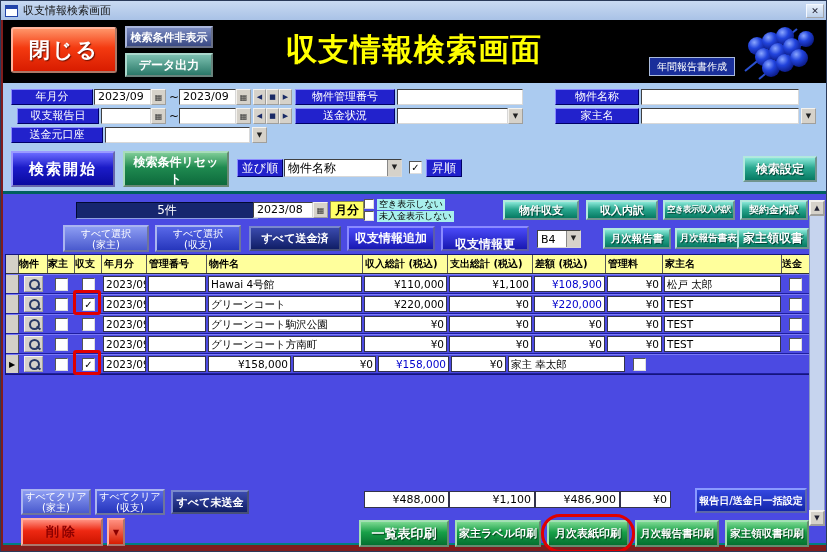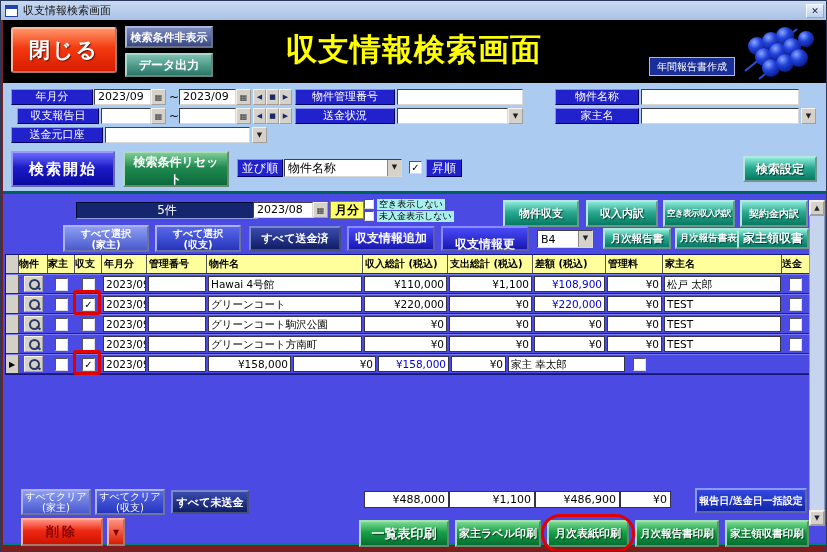--- a/index.html
+++ b/index.html
@@ -49,33 +49,33 @@
   
   .panel{position:absolute;left:2px;top:190px;width:823px;height:354px;background:#4b4ae2;border-top:3px solid #006060;border-bottom:2px solid #007e7e;}
   .countbox{position:absolute;left:73px;top:8px;width:182px;height:17px;background:#16266e;border:1px solid;border-color:#000a33 #8fa0e0 #8fa0e0 #000a33;color:#fff;font-size:12px;text-align:center;line-height:15px;}
   .monthinp{left:250px;top:8px;width:60px;}
   .monthcal{left:310px;top:8px;}
   .lbl-month{position:absolute;left:327px;top:7px;width:34px;height:18px;background:#ffff66;border:1px solid #8a8a50;color:#000;font-size:12px;font-weight:bold;text-align:center;line-height:16px;}
   .optcb1{position:absolute;left:361px;top:5px;width:10px;height:10px;}
   .optcb2{position:absolute;left:361px;top:17px;width:10px;height:10px;}
   .optlbl{position:absolute;left:374px;height:11px;background:#a8f0ec;color:#000;font-size:9px;line-height:11px;padding:0 2px;white-space:nowrap;}
 
-  .ta-btn{position:absolute;top:6px;height:27px;font-size:11px;}
+  .ta-btn{position:absolute;top:6px;height:20px;font-size:11px;}
   .tb1{left:500px;width:76px;}
   .tb2{left:583px;width:72px;}
   .tb3{left:660px;width:72px;font-size:8.5px;letter-spacing:-0.5px;}
   .tb4{left:737px;width:68px;font-size:10px;}
 
-  .selbtn{position:absolute;top:31px;height:27px;border:2px outset #aab4f0;color:#fff;font-size:10px;line-height:11px;white-space:pre-line;font-weight:bold;padding:0;}
+  .selbtn{position:absolute;top:31px;height:27px;border:2px outset #aab4f0;color:#fff;font-size:10px;line-height:11px;white-space:pre-line;font-weight:normal;padding:0;}
   .sb1{left:60px;width:86px;background:linear-gradient(180deg,#8c9cf2,#4a5ace);}
   .sb2{left:152px;width:86px;background:linear-gradient(180deg,#5868e8,#2636bc);}
   .btn-allremit{position:absolute;left:246px;top:32px;width:92px;height:25px;background:linear-gradient(180deg,#3a4aae,#101e66);border:2px outset #7a88cc;color:#fff;font-size:11px;font-weight:bold;padding:0;}
   .btn-addinfo{position:absolute;left:344px;top:32px;width:88px;height:25px;background:linear-gradient(180deg,#4a4af8,#1818b2);border:2px outset #8a8aff;color:#fff;font-size:12px;font-weight:bold;padding:0;}
   .btn-updinfo{position:absolute;left:438px;top:32px;width:88px;height:25px;background:linear-gradient(180deg,#4a4af8,#1818b2);border:2px outset #8a8aff;color:#fff;font-size:12px;font-weight:bold;padding:8px;}
-  .papercombo{left:534px;top:36px;width:56px;height:18px;font-size:11px;}
+  .papercombo{left:534px;top:36px;width:44px;height:18px;font-size:11px;}
   .mb1{left:600px;top:34px;width:68px;height:21px;font-size:10.5px;}
   .mb2{left:672px;top:34px;width:76px;height:21px;font-size:9.5px;}
   .mb3{left:752px;top:34px;width:62px;height:21px;font-size:9.5px;}
 
   
   .tablewrap{position:absolute;left:2px;top:60px;width:806px;background:#4b4ae2;border:1px solid #15157a;}
   .thead{display:flex;height:19px;background:#ffff9c;border-bottom:1px solid #333;}
   .th{font-size:10px;font-weight:bold;color:#000;border-right:1px solid #555;line-height:18px;padding:0 2px;white-space:nowrap;overflow:hidden;}
   .th.ctr{text-align:left;padding:0;}
   .trow{display:flex;height:20px;border-top:1px solid #7a7af4;border-bottom:1px solid #1e1e9e;align-items:center;}

